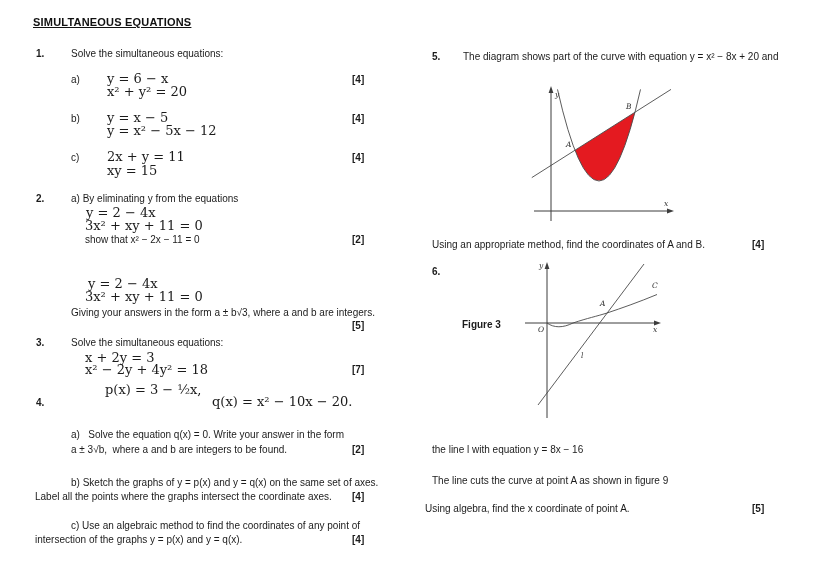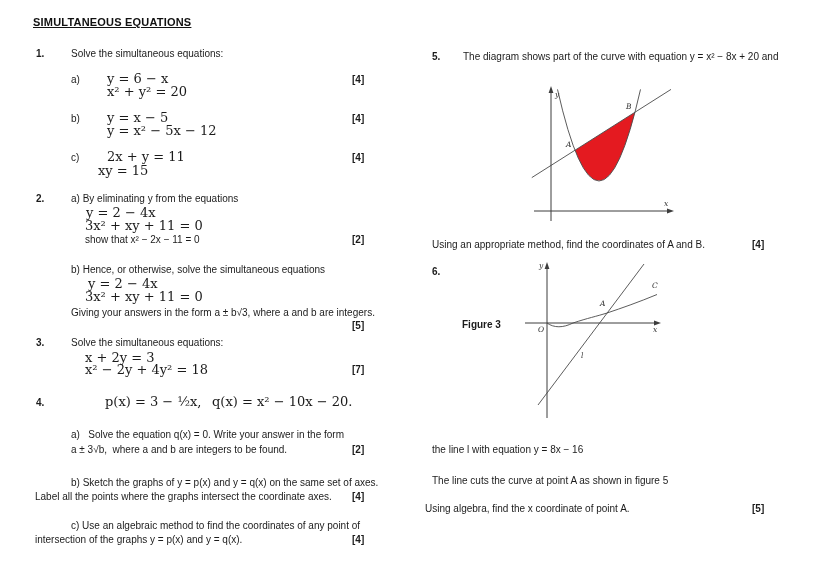--- a/index.html
+++ b/index.html
@@ -31,44 +31,43 @@
   <div class="ln math" style="left:107px;top:85px">x² + y² = 20</div>
   <div class="marks" style="left:352px;top:73px">[4]</div>
 
   <div class="ln" style="left:71px;top:112px">b)</div>
   <div class="ln math" style="left:107px;top:111px">y = x − 5</div>
   <div class="ln math" style="left:107px;top:124px">y = x² − 5x − 12</div>
   <div class="marks" style="left:352px;top:112px">[4]</div>
 
   <div class="ln" style="left:71px;top:151px">c)</div>
   <div class="ln math" style="left:107px;top:150px">2x + y = 11</div>
-  <div class="ln math" style="left:98px;top:164px">xy = 15</div>
+  <div class="ln math" style="left:107px;top:164px">xy = 15</div>
   <div class="marks" style="left:352px;top:151px">[4]</div>
 
   <div class="ln bold" style="left:36px;top:192px">2.</div>
   <div class="ln" style="left:71px;top:192px">a) By eliminating y from the equations</div>
   <div class="ln math" style="left:86px;top:206px">y = 2 − 4x</div>
   <div class="ln math" style="left:85px;top:219px">3x² + xy + 11 = 0</div>
   <div class="ln" style="left:85px;top:233px">show that x² − 2x − 11 = 0</div>
   <div class="marks" style="left:352px;top:233px">[2]</div>
 
-  <div class="ln" style="left:71px;top:263px">b) Hence, or otherwise, solve the simultaneous equations</div>
   <div class="ln math" style="left:88px;top:277px">y = 2 − 4x</div>
   <div class="ln math" style="left:85px;top:290px">3x² + xy + 11 = 0</div>
   <div class="ln" style="left:71px;top:306px">Giving your answers in the form a ± b√3, where a and b are integers.</div>
   <div class="marks" style="left:352px;top:319px">[5]</div>
 
   <div class="ln bold" style="left:36px;top:336px">3.</div>
   <div class="ln" style="left:71px;top:336px">Solve the simultaneous equations:</div>
   <div class="ln math" style="left:85px;top:351px">x + 2y = 3</div>
   <div class="ln math" style="left:85px;top:363px">x² − 2y + 4y² = 18</div>
   <div class="marks" style="left:352px;top:363px">[7]</div>
 
   <div class="ln bold" style="left:36px;top:396px">4.</div>
-  <div class="ln math" style="left:105px;top:395px">p(x) = 3 − ½x,</div>
+  <div class="ln math" style="left:105px;top:383px">p(x) = 3 − ½x,</div>
   <div class="ln math" style="left:212px;top:395px">q(x) = x² − 10x − 20.</div>
 
   <div class="ln" style="left:71px;top:428px">a)   Solve the equation q(x) = 0. Write your answer in the form</div>
   <div class="ln" style="left:71px;top:443px">a ± 3√b,  where a and b are integers to be found.</div>
   <div class="marks" style="left:352px;top:443px">[2]</div>
 
   <div class="ln" style="left:35px;top:490px">Label all the points where the graphs intersect the coordinate axes.</div>
   <div class="ln" style="left:71px;top:476px">b) Sketch the graphs of y = p(x) and y = q(x) on the same set of axes.</div>
   <div class="marks" style="left:352px;top:490px">[4]</div>
 
@@ -117,17 +116,17 @@
 
     <text class="figlbl" x="24" y="10">y</text>
     <text class="figlbl" x="138" y="74">x</text>
     <text class="figlbl" x="23" y="74">O</text>
     <text class="figlbl" x="85" y="48">A</text>
     <text class="figlbl" x="137" y="30">C</text>
     <text class="figlbl" x="66" y="100">l</text>
   </svg>
 
   <div class="ln" style="left:432px;top:443px">the line l with equation y = 8x − 16</div>
-  <div class="ln" style="left:432px;top:474px">The line cuts the curve at point A as shown in figure 5</div>
+  <div class="ln" style="left:432px;top:474px">The line cuts the curve at point A as shown in figure 9</div>
   <div class="ln" style="left:425px;top:502px">Using algebra, find the x coordinate of point A.</div>
   <div class="marks" style="left:752px;top:502px">[5]</div>
 
 </div>
 
 </body></html>

